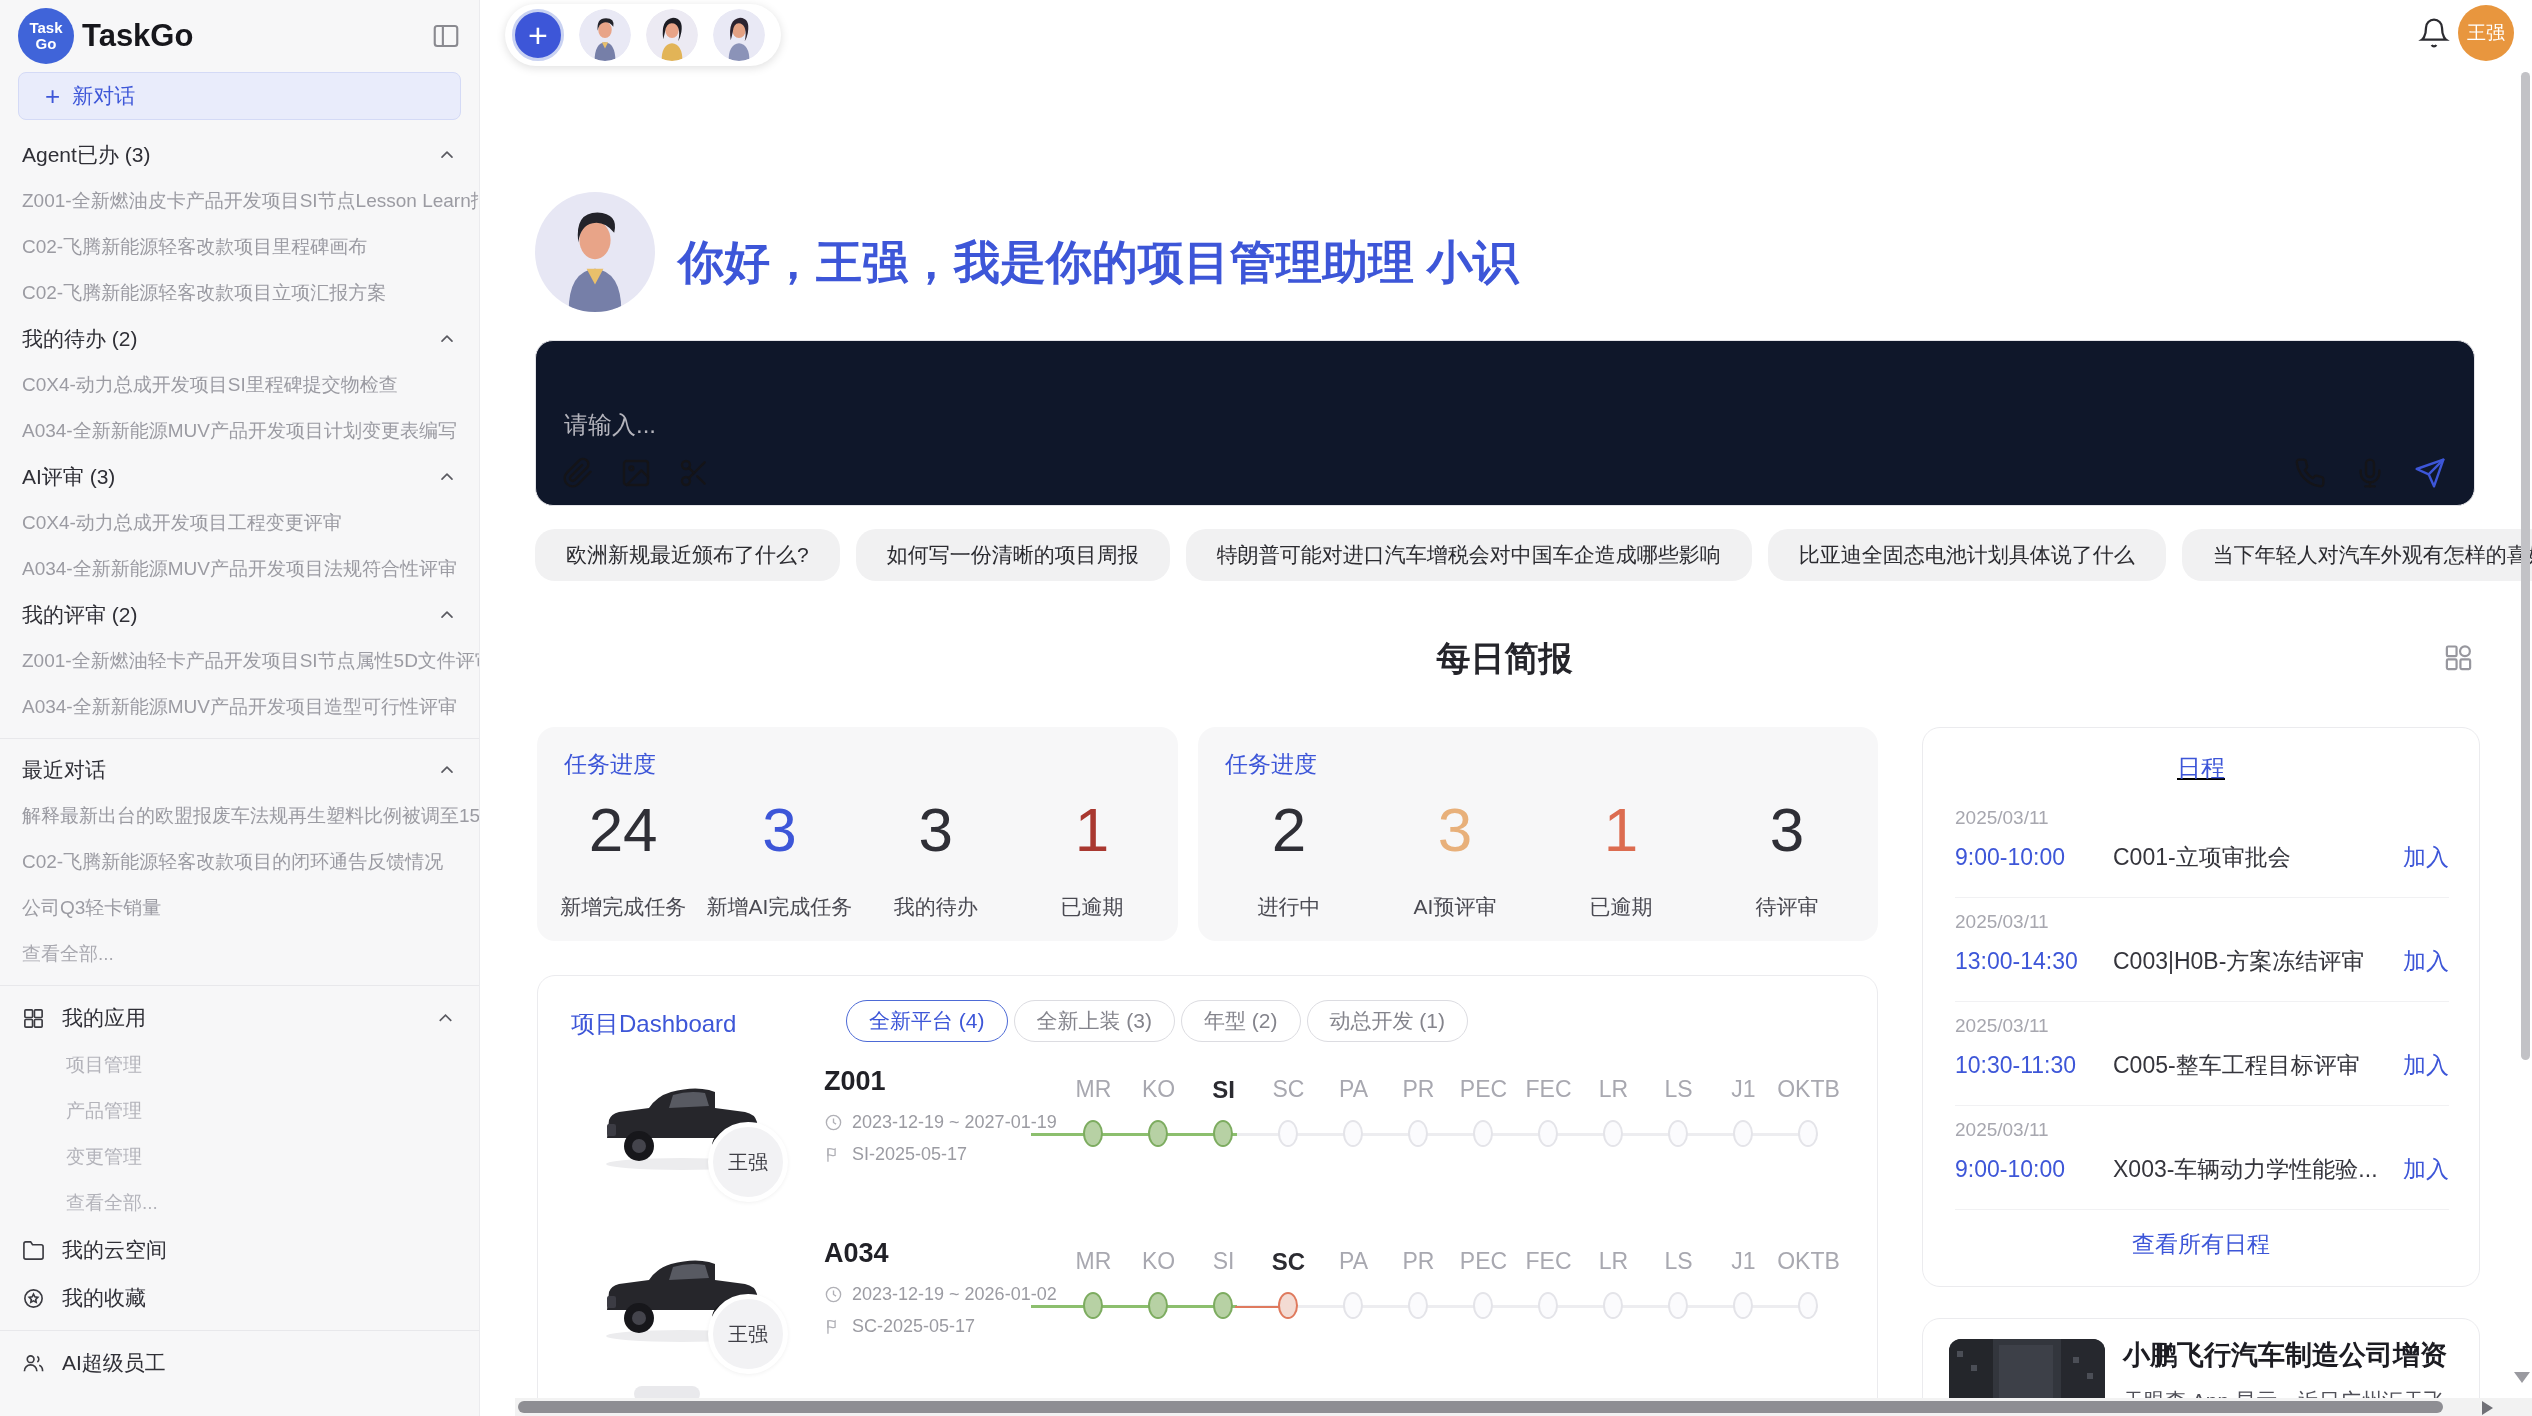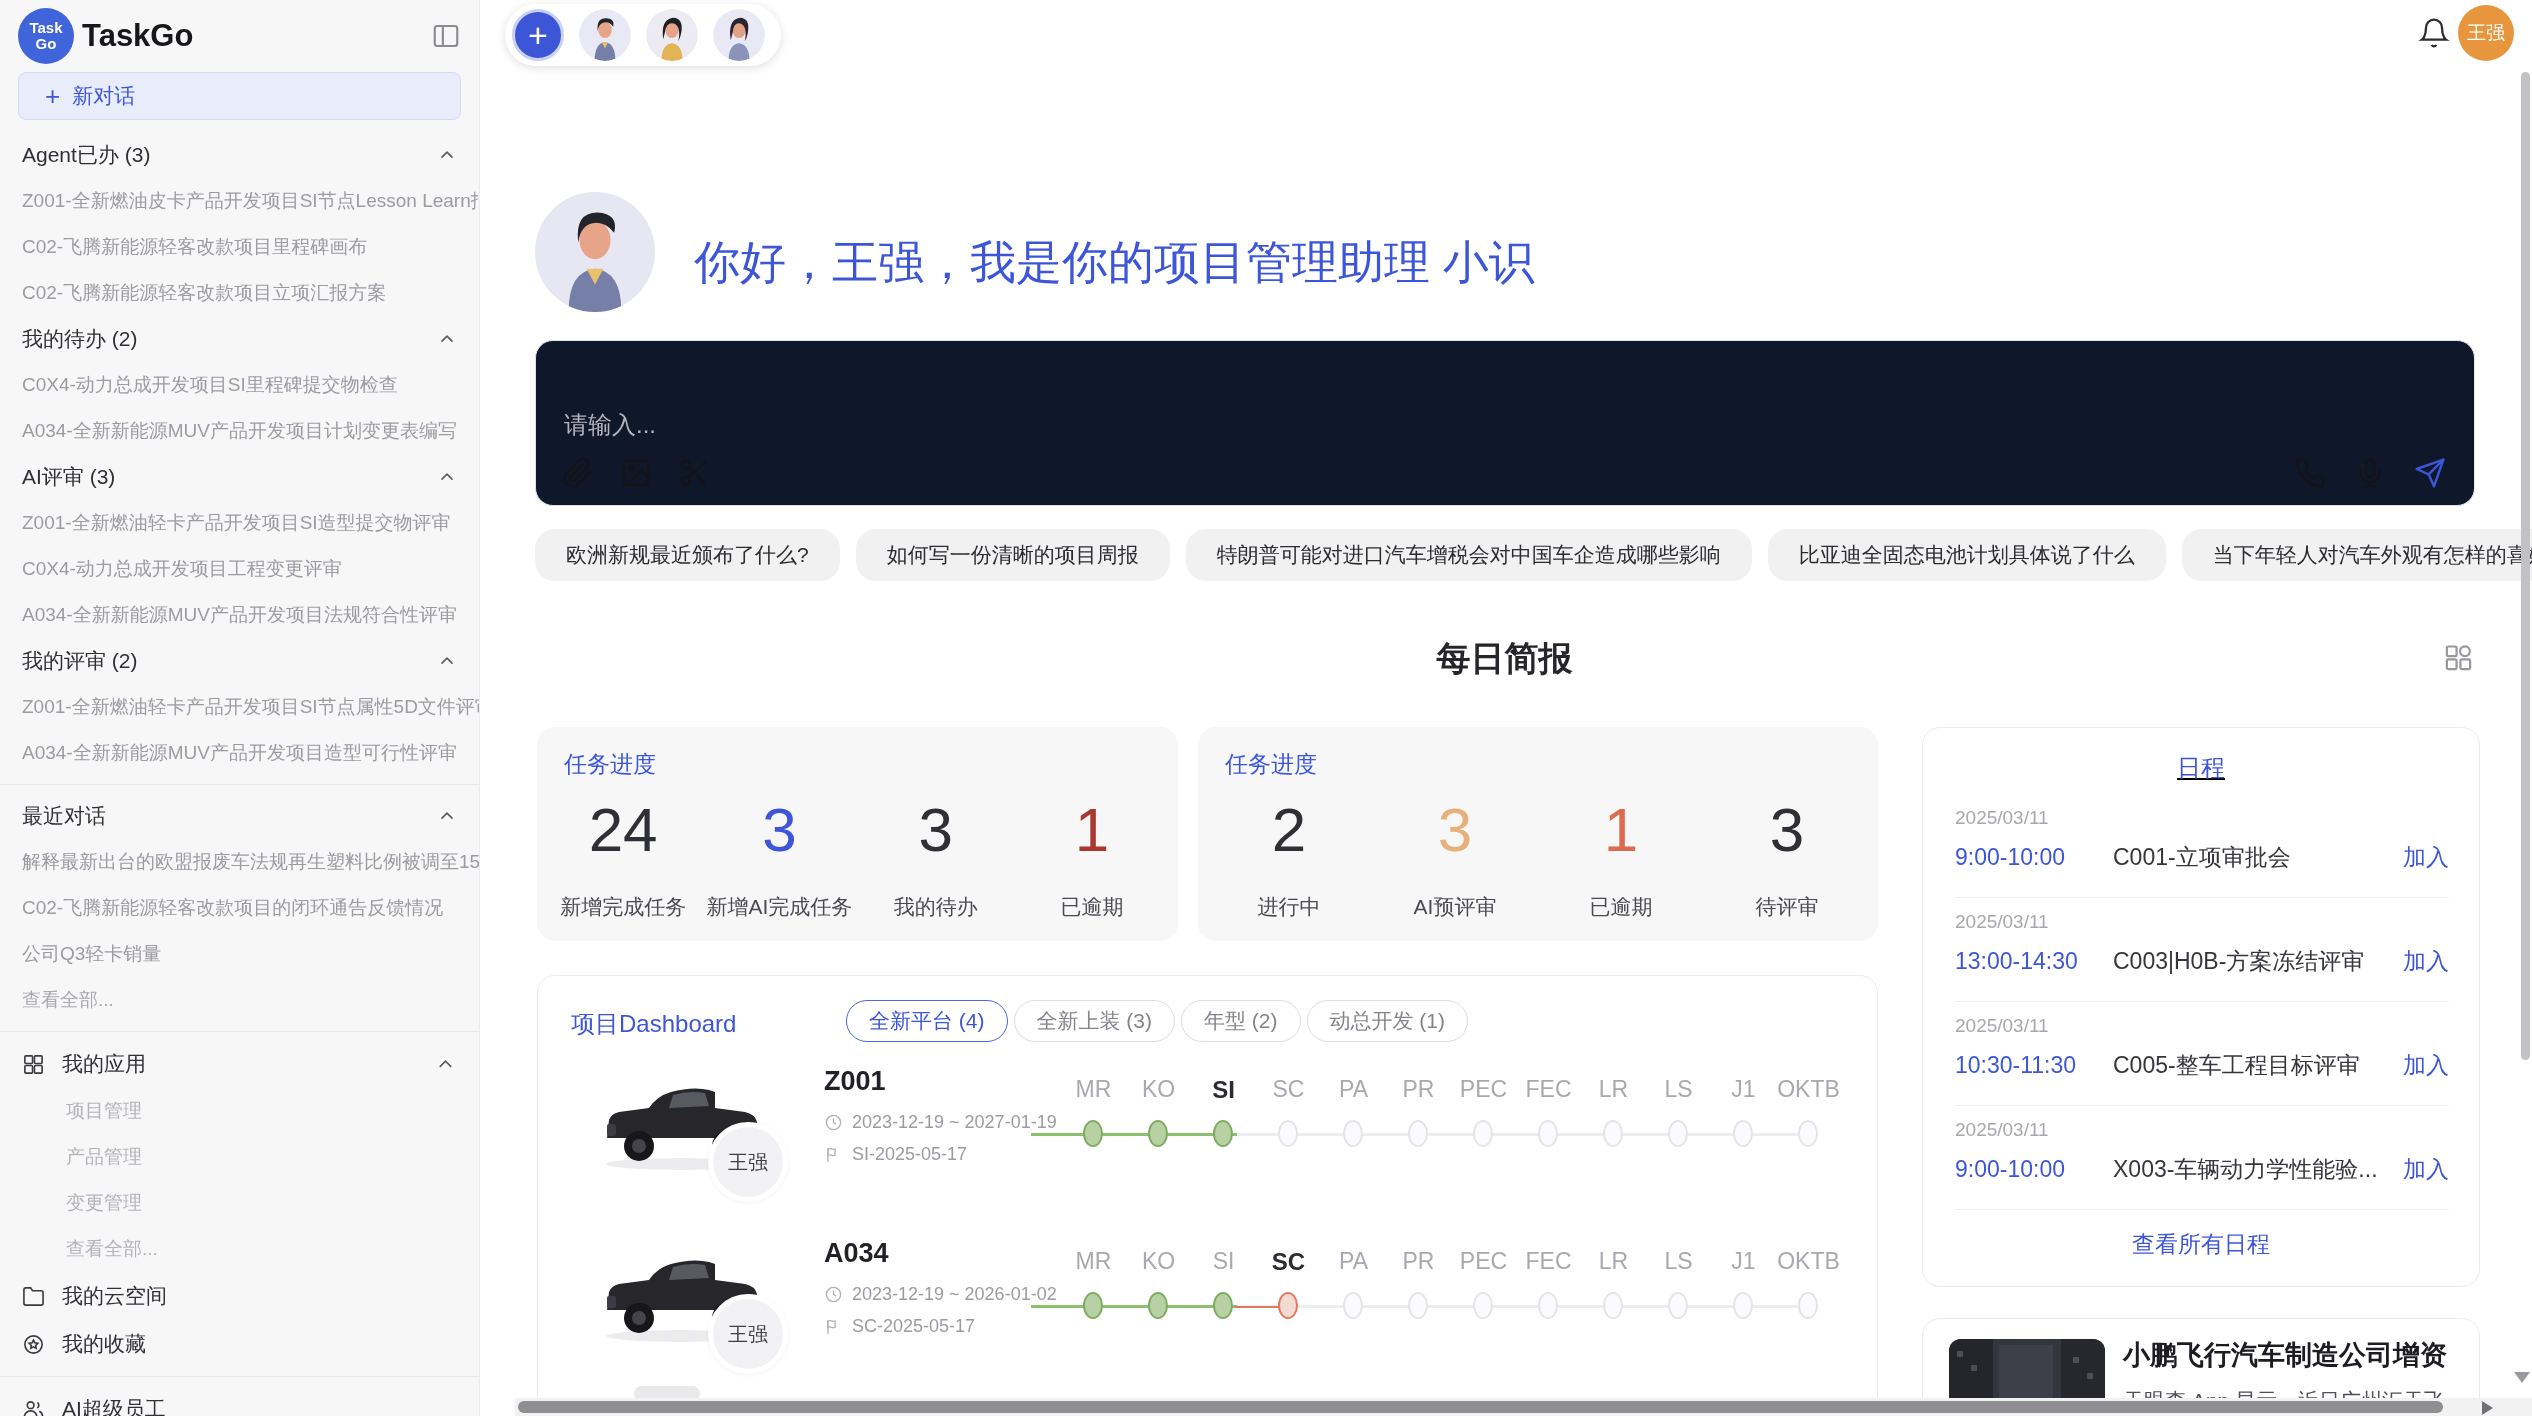--- a/index.html
+++ b/index.html
@@ -23,21 +23,21 @@
   .sb-menu .lbl{white-space:nowrap;}
   .sb-menu svg.chv{margin-left:auto;margin-right:0;stroke:#5a5a61;}
   
   .main{position:absolute;left:480px;top:0;width:2052px;height:1416px;background:#fff;}
   .crew{position:absolute;left:25px;top:4px;height:62px;border-radius:32px;background:#fff;box-shadow:0 2px 10px rgba(0,0,0,.13);display:flex;align-items:center;padding:0 16px 0 7px;gap:15px;}
   .crew .plus-btn{width:52px;height:52px;border-radius:50%;background:#3D56D8;color:#fff;font-size:34px;display:flex;align-items:center;justify-content:center;border:3px solid #c9d2f2;box-sizing:border-box;cursor:pointer;}
   .crew .avatar{width:52px;height:52px;border-radius:50%;overflow:hidden;flex:none;}
   .bell{position:absolute;left:1938px;top:17px;width:32px;height:32px;stroke:#2b2b30;fill:none;stroke-width:1.7;cursor:pointer;}
   .user-av{position:absolute;left:1978px;top:5px;width:56px;height:56px;border-radius:50%;background:#E8963E;color:#fff;font-size:19px;display:flex;align-items:center;justify-content:center;cursor:pointer;}
   .greet-av{position:absolute;left:55px;top:192px;width:120px;height:120px;}
-  .greet-text{position:absolute;left:198px;top:232px;font-size:46px;font-weight:400;color:#3D56D8;margin-left:16px;}
+  .greet-text{position:absolute;left:198px;top:232px;font-size:46px;font-weight:700;color:#3D56D8;}
   .composer{position:absolute;left:55px;top:340px;width:1940px;height:166px;border:1.6px solid #e4e4e8;border-radius:18px;background:#0f172a;box-sizing:border-box;}
   .composer .ph{position:absolute;left:28px;top:68px;font-size:24px;color:#b4b4bc;}
   .c-left{position:absolute;left:26px;bottom:16px;display:flex;gap:26px;}
   .c-right{position:absolute;right:28px;bottom:16px;display:flex;gap:28px;align-items:center;}
   .c-ic{width:32px;height:32px;stroke:#141418;fill:none;stroke-width:1.8;stroke-linecap:round;stroke-linejoin:round;cursor:pointer;}
   .c-ic.send{stroke:#3D56D8;}
   .chips{position:absolute;left:55px;top:529px;width:1940px;display:flex;justify-content:space-between;gap:16px;}
   .chip{height:52px;border-radius:20px;background:#f1f1f2;color:#2b2b30;font-size:21px;display:flex;align-items:center;padding:0 31px;white-space:nowrap;cursor:pointer;}
   .brief-row{position:absolute;left:55px;top:636px;right:58px;height:44px;}
   .brief-title{text-align:center;font-size:34px;font-weight:700;color:#25252b;line-height:44px;}
@@ -137,21 +137,20 @@
           </svg>
         </div>
         <div class="sb-item">C0X4-动力总成开发项目SI里程碑提交物检查</div>
         <div class="sb-item">A034-全新新能源MUV产品开发项目计划变更表编写</div>
         <div class="sb-sec-head">
           <span>AI评审 (3)</span>
           <svg viewBox="0 0 24 24" fill="none" stroke-width="2" stroke-linecap="round" stroke-linejoin="round">
             <polyline points="6 14.5 12 8.5 18 14.5"></polyline>
           </svg>
         </div>
-        <div class="sb-item">Z001-全新燃油轻卡产品开发项目SI造型提交物评审</div>
         <div class="sb-item">C0X4-动力总成开发项目工程变更评审</div>
         <div class="sb-item">A034-全新新能源MUV产品开发项目法规符合性评审</div>
         <div class="sb-sec-head">
           <span>我的评审 (2)</span>
           <svg viewBox="0 0 24 24" fill="none" stroke-width="2" stroke-linecap="round" stroke-linejoin="round">
             <polyline points="6 14.5 12 8.5 18 14.5"></polyline>
           </svg>
         </div>
         <div class="sb-item">Z001-全新燃油轻卡产品开发项目SI节点属性5D文件评审</div>
         <div class="sb-item">A034-全新新能源MUV产品开发项目造型可行性评审</div>

